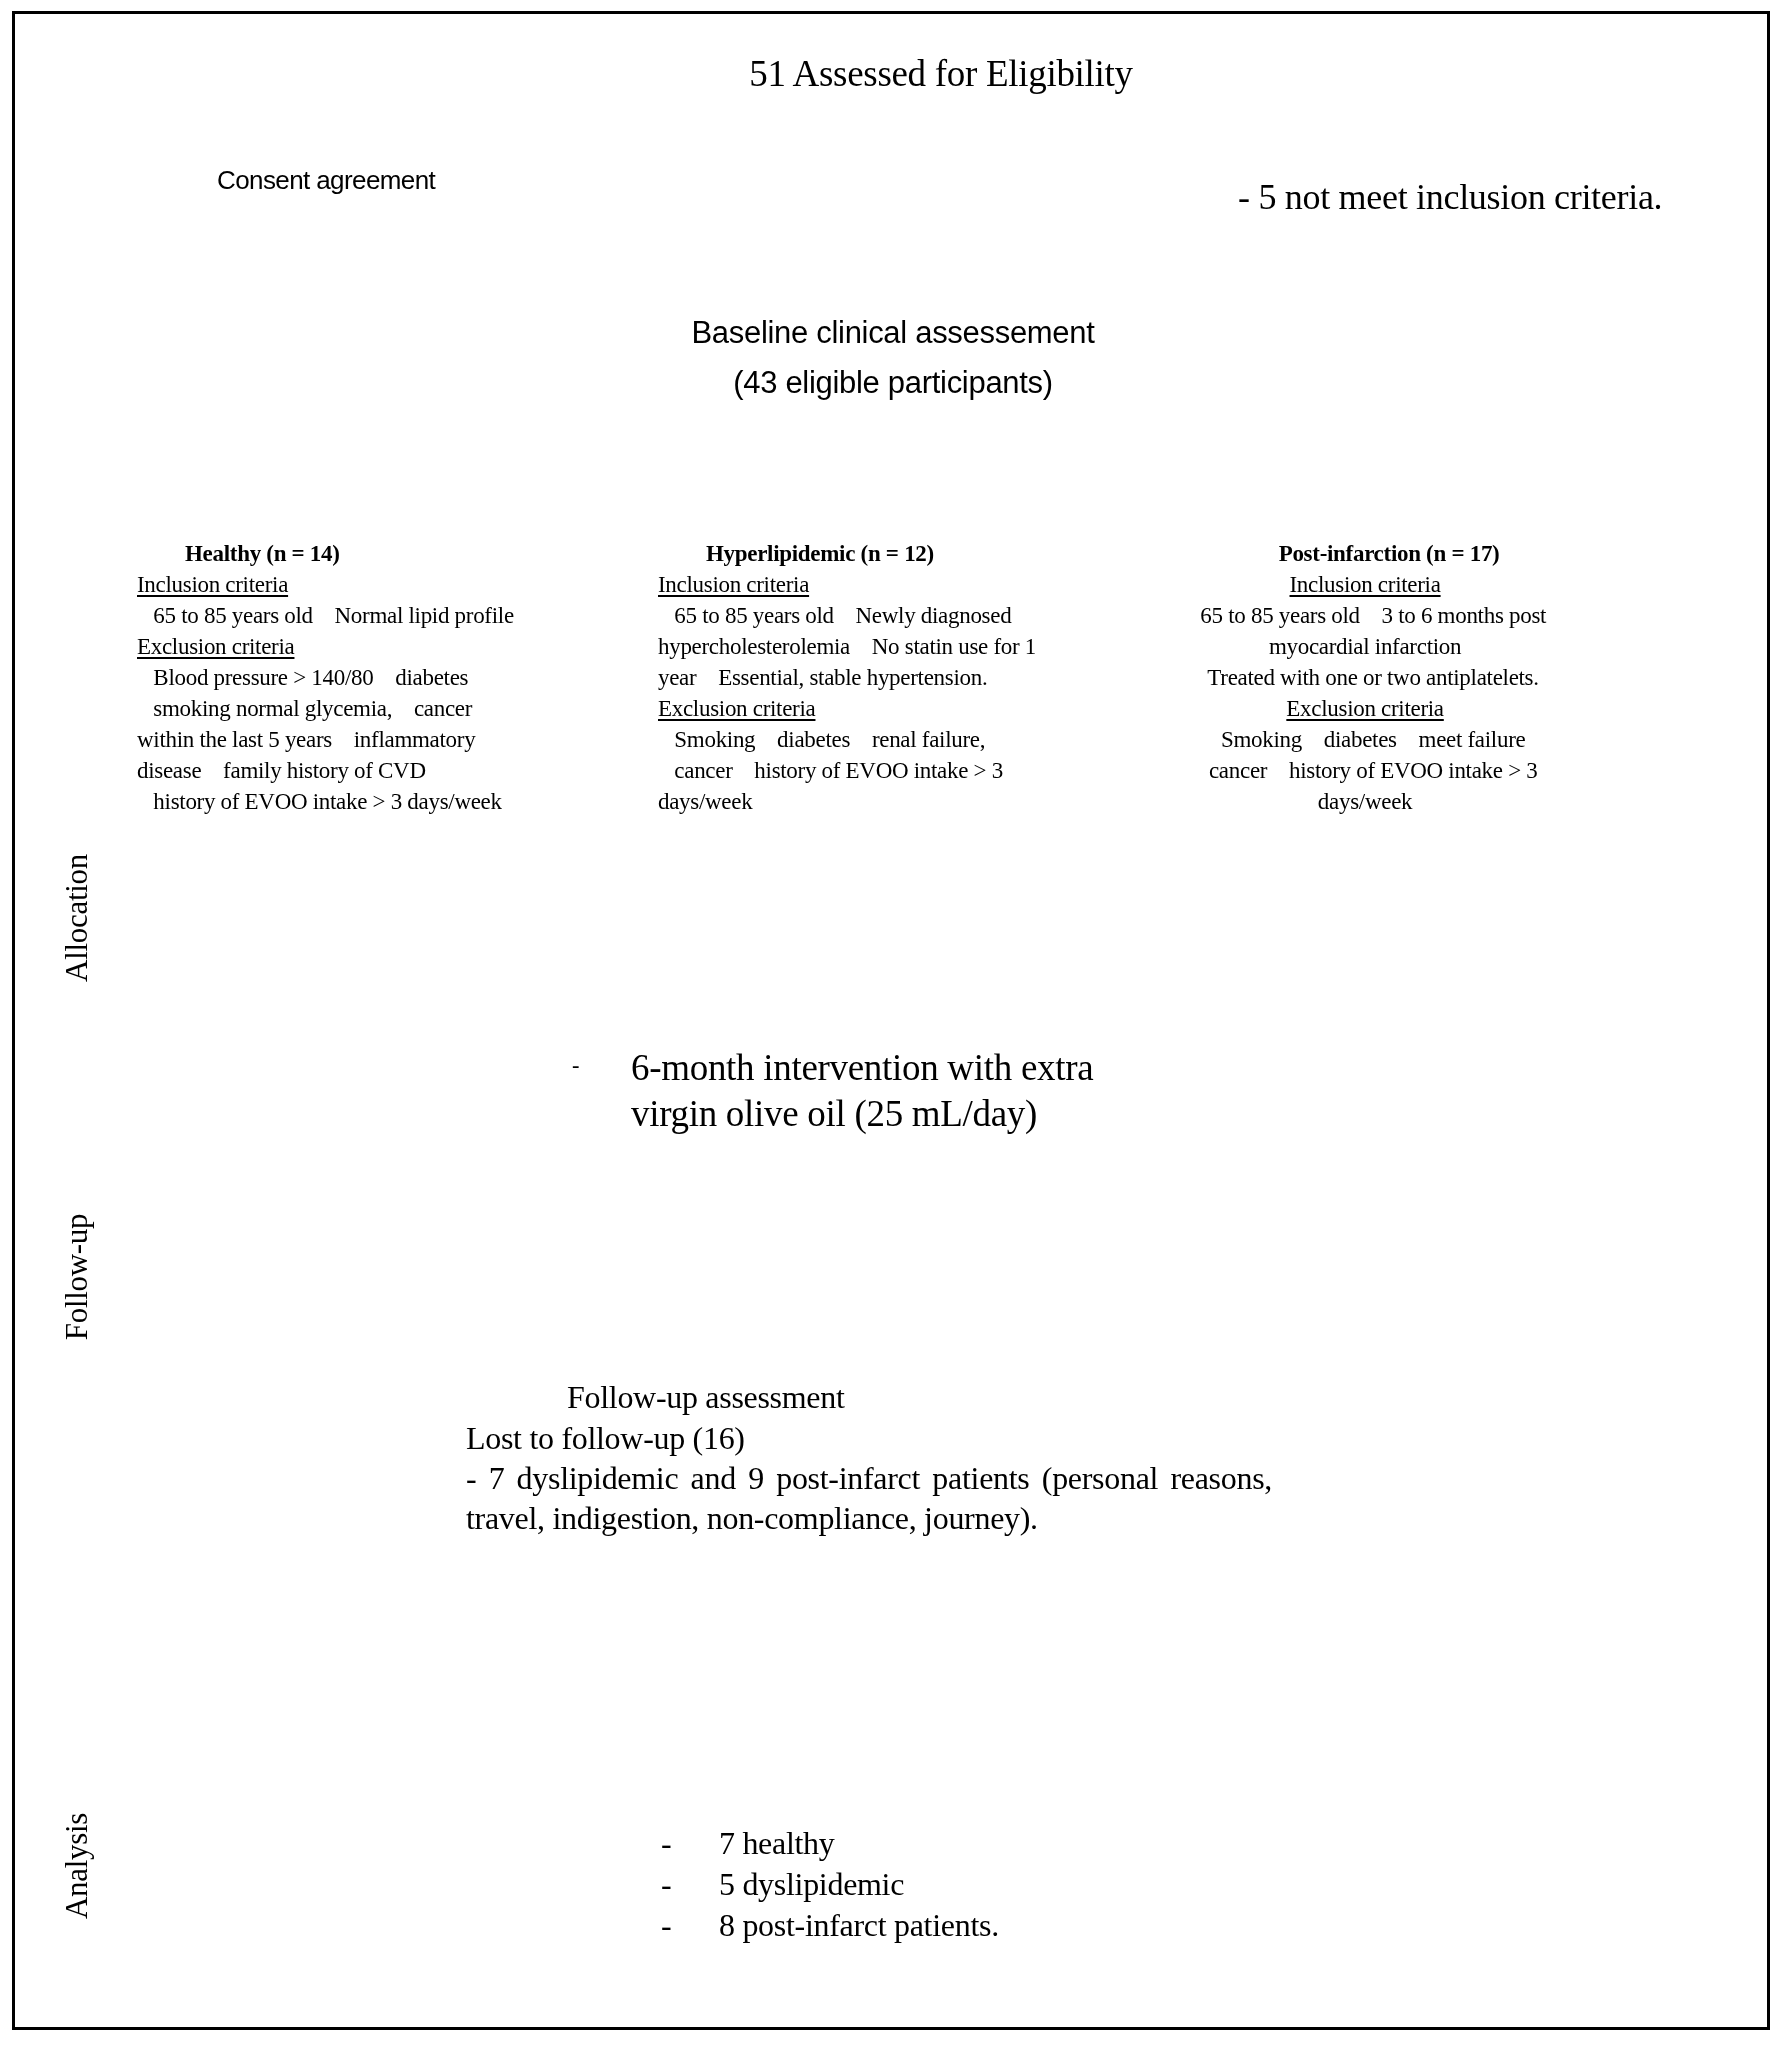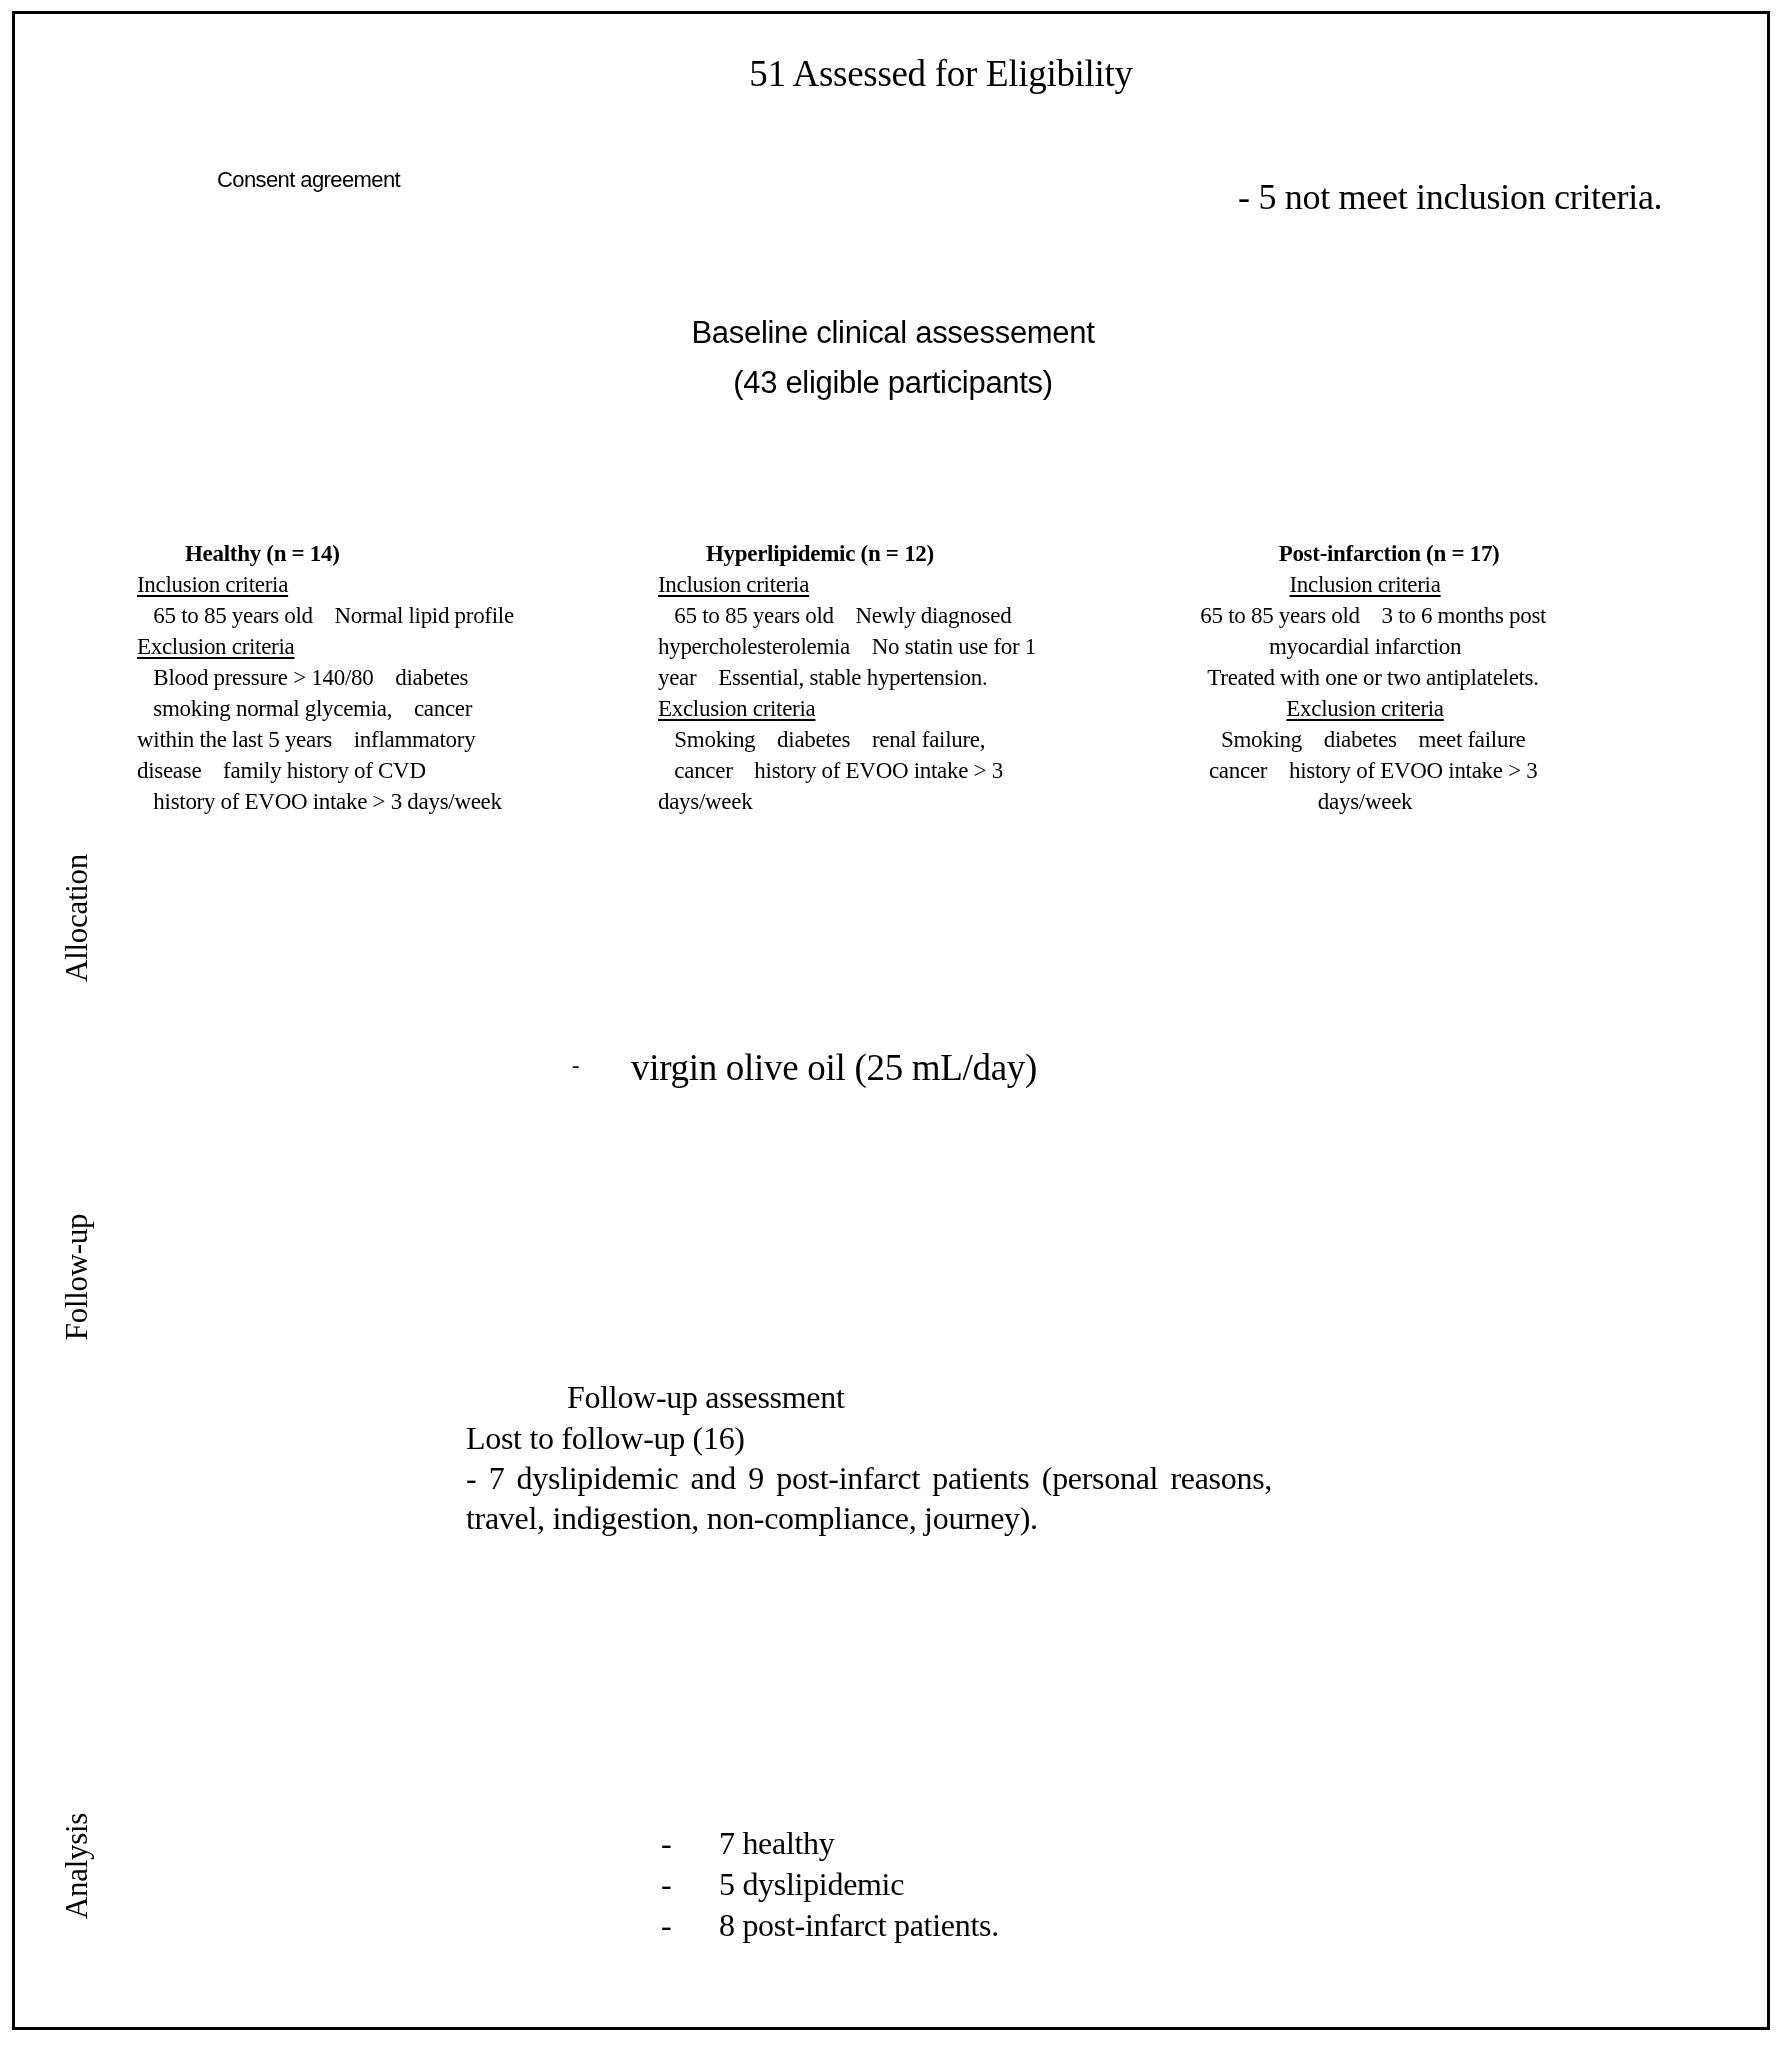--- a/index.html
+++ b/index.html
@@ -31,21 +31,21 @@
   
   .title {
     left: 0; width: 1786px; top: 51px;
     text-align: center;
     font-size: 37px; line-height: 45px;
     letter-spacing: -0.3px;
     margin-left: 48px;
   }
   .consent {
     left: 217px; top: 163px;
-    font-size: 22px; line-height: 34px;
+    font-size: 26px; line-height: 34px;
     letter-spacing: -0.6px;
   }
   .excluded {
     left: 1238px; top: 175px;
     font-size: 36px; line-height: 44px;
     letter-spacing: -0.3px;
   }
   .excluded div { white-space: nowrap; }
   .baseline {
     left: 560px; width: 666px; top: 308px;
@@ -169,20 +169,21 @@
   <div class="g-line">myocardial infarction</div>
   <div class="g-line">   Treated with one or two antiplatelets.</div>
   <div class="g-sub">Exclusion criteria</div>
   <div class="g-line">   Smoking    diabetes    meet failure</div>
   <div class="g-line">   cancer    history of EVOO intake &gt; 3</div>
   <div class="g-line">days/week</div>
 </div>
 
 <div class="abs interv-dash serif">-</div>
 <div class="abs interv-text serif">
+  <div>6-month intervention with extra</div>
   <div>virgin olive oil (25 mL/day)</div>
 </div>
 
 <div class="abs fu-head serif">Follow-up assessment</div>
 <div class="fu-body serif">
   <p>Lost to follow-up (16)</p>
   <p>- 7 dyslipidemic and 9 post-infarct patients (personal reasons, travel, indigestion, non-compliance, journey).</p>
 </div>
 
 <div class="an-list serif">

